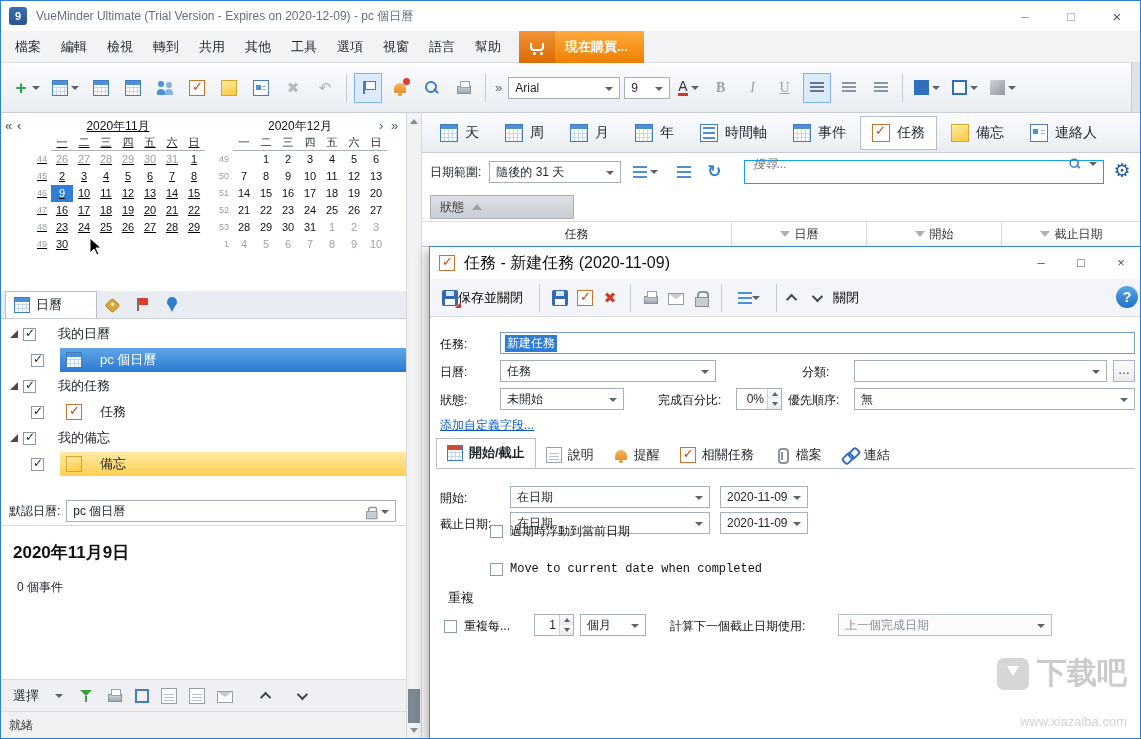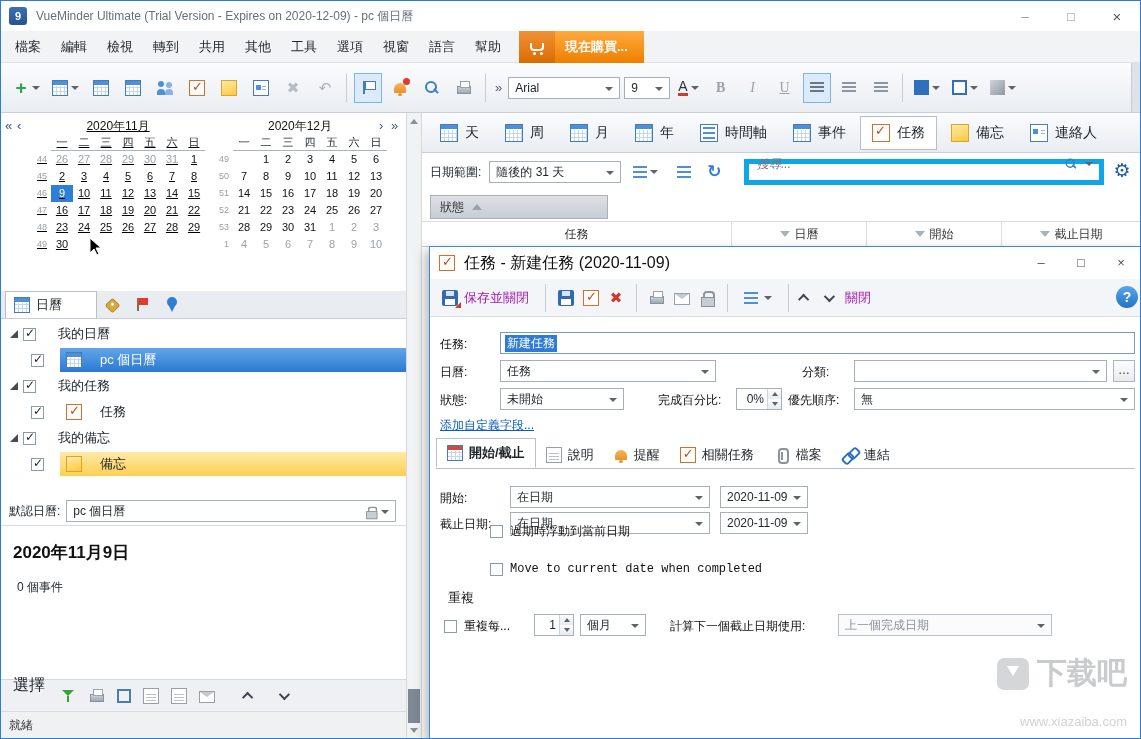--- a/index.html
+++ b/index.html
@@ -140,54 +140,54 @@
 
   .defcal-row { position:absolute; top:385px; left:0; right:0; height:26px; display:flex; align-items:center; padding:0 10px 0 8px; font-size:12px; color:#1d242b; gap:6px; }
   .defcal-combo { flex:1; position:relative; height:22px; background:#fff; border:1px solid #a6b0bd; display:flex; align-items:center; padding:0 36px 0 6px; font-size:12px; }
   .defcal-combo::after { content:""; position:absolute; right:6px; top:9px; border-left:4px solid transparent; border-right:4px solid transparent; border-top:4px solid #5b636d; }
   .defcal-lock { position:absolute; right:16px; top:3px; transform:scale(.8); }
   .side-divider { position:absolute; top:412px; left:0; right:0; height:1px; background:#d8dce1; }
   .date-heading { position:absolute; top:428px; left:12px; font-size:17px; font-weight:bold; color:#111; }
   .events-count { position:absolute; top:466px; left:16px; font-size:12px; color:#1d242b; }
 
   .side-tools { position:absolute; left:0; bottom:27px; width:405px; height:32px; background:#eef0f3; border-top:1px solid #d5d9de; display:flex; align-items:center; padding:0 8px; gap:12px; }
-  .select-combo { display:flex; align-items:center; gap:16px; font-size:16px; color:#1d242b; padding:2px 4px;flex-direction:column; }
+  .select-combo { display:flex; align-items:center; gap:16px; font-size:13px; color:#1d242b; padding:2px 4px; }
   .statusbar { position:absolute; left:0; bottom:0; width:405px; height:27px; background:#f0f1f3; border-top:1px solid #d8dbe0; display:flex; align-items:center; padding-left:8px; font-size:12px; color:#333; }
 
   
   .side-scroll { position:absolute; left:405px; top:112px; width:16px; bottom:0; background:#f1f2f4; border-left:1px solid #d8d8d8; border-right:1px solid #d8d8d8; }
   .scroll-btn { position:absolute; left:0; width:14px; height:16px; display:flex; align-items:center; justify-content:center; }
   .scroll-btn.up { top:0; } .scroll-btn.down { bottom:0; }
   .scroll-btn.up::after { content:""; border-left:4px solid transparent; border-right:4px solid transparent; border-bottom:5px solid #8a8f96; }
   .scroll-btn.down::after { content:""; border-left:4px solid transparent; border-right:4px solid transparent; border-top:5px solid #8a8f96; }
   .scroll-thumb { position:absolute; left:1px; width:12px; top:576px; height:34px; background:#7d8894; }
 
   
   .main { position:absolute; left:421px; top:112px; right:0; bottom:0; background:#fff; }
   .view-row { position:absolute; top:0; left:0; right:0; height:40px; background:linear-gradient(#fbfcfe,#e9edf2); border-bottom:1px solid #c9ced6; display:flex; align-items:center; padding:0 6px; gap:2px; }
   .vtab { display:flex; align-items:center; gap:7px; padding:0 11px; height:34px; font-size:14px; color:#1d242b; border:1px solid transparent; white-space:nowrap; }
   .vtab.sel { background:#fff; border-color:#b9bfc8; }
   .filter-row { position:absolute; top:40px; left:0; right:0; height:38px; background:#fff; display:flex; align-items:center; padding:0 8px; gap:8px; }
   .flabel-sm { font-size:12px; color:#1d242b; white-space:nowrap; }
-  .search-box { margin-left:auto; width:360px; height:24px; border:5px solid #0ea5e9; display:flex; align-items:center; padding:0 6px 16px 8px; gap:6px; background:#fff; }
+  .search-box { margin-left:auto; width:360px; height:24px; border:1px solid #0ea5e9; display:flex; align-items:center; padding:0 6px 16px 8px; gap:6px; background:#fff; }
   .search-box input { border:none; outline:none; flex:1; font-size:12px; font-style:italic; color:#777; background:transparent; font-family:inherit; }
-  .group-bar { position:absolute; top:82px; left:8px; width:178px; height:24px; background:linear-gradient(#dde1e6,#c9cdd4); border:1px solid #aab0b8; display:flex; align-items:center; padding:0 9px; font-size:12px; color:#333; gap:8px; }
+  .group-bar { position:absolute; top:82px; left:8px; width:144px; height:24px; background:linear-gradient(#dde1e6,#c9cdd4); border:1px solid #aab0b8; display:flex; align-items:center; padding:0 9px; font-size:12px; color:#333; gap:8px; }
   .sort-tri { width:0; height:0; border-left:5px solid transparent; border-right:5px solid transparent; border-bottom:6px solid #9aa1a9; }
   .cols { position:absolute; top:108px; left:0; right:0; height:26px; display:flex; border-top:1px solid #d8dce1; border-bottom:1px solid #c3c8cf; background:#fff; }
   .col { display:flex; align-items:center; justify-content:center; gap:5px; font-size:12px; color:#333; border-right:1px solid #dadee3; }
   .col:nth-child(1){ width:310px; } .col:nth-child(2){ width:135px; } .col:nth-child(3){ width:135px; } .col:nth-child(4){ flex:1; border-right:none; }
 
   
   .dialog { position:absolute; left:428px; top:245px; width:713px; height:494px; background:#fff; border:1px solid #3c8bd9; box-shadow:-4px 4px 10px rgba(0,0,0,.28); }
   .dlg-title { position:absolute; top:0; left:0; right:0; height:32px; display:flex; align-items:center; padding-left:9px; background:#fff; }
   .dlg-title-text { margin-left:9px; font-size:16px; color:#111; }
   .dlg-controls { position:absolute; right:0; top:0; height:30px; display:flex; }
   .dlg-btn { width:40px; height:30px; display:flex; align-items:center; justify-content:center; font-size:13px; color:#555; }
   .dlg-toolbar { position:absolute; top:32px; left:0; right:0; height:38px; background:#f3f5f8; border-bottom:1px solid #d9dde2; display:flex; align-items:center; padding:0 8px; gap:9px; }
-  .dlg-tb-btn { display:flex; align-items:center; gap:6px; font-size:13px; color:#a21caf; padding:3px 4px; }
+  .dlg-tb-btn { display:flex; align-items:center; font-size:13px; color:#000000; padding:3px 4px; }
   .help-circle { position:absolute; right:3px; top:7px; width:22px; height:22px; border-radius:50%; background:linear-gradient(#5aa7e8,#2272c8); color:#fff; font-weight:bold; display:flex; align-items:center; justify-content:center; font-size:14px; }
   .flabel { position:absolute; font-size:12px; color:#111; white-space:nowrap; }
   .abs { position:absolute; }
   .tbox { position:absolute; height:22px; background:#fff; border:1px solid #7a9cc4; font-size:12px; display:flex; align-items:center; padding:0 4px; }
   .sel-text { background:#2e7cd6; color:#fff; padding:0 2px; }
   .link { position:absolute; font-size:12px; color:#0b5bc4; text-decoration:underline; }
   .dtabs { position:absolute; top:192px; left:6px; right:6px; height:30px; display:flex; align-items:flex-end; border-bottom:1px solid #b9bfc8; }
   .dtab { display:flex; align-items:center; gap:6px; padding:0 10px; height:27px; font-size:13px; color:#1d242b; white-space:nowrap; }
   .dtab.sel { background:#fff; border:1px solid #b9bfc8; border-bottom:1px solid #fff; height:30px; font-weight:bold; }
   .chk-row { position:absolute; display:flex; align-items:center; gap:7px; font-size:12px; color:#111; white-space:nowrap; }

